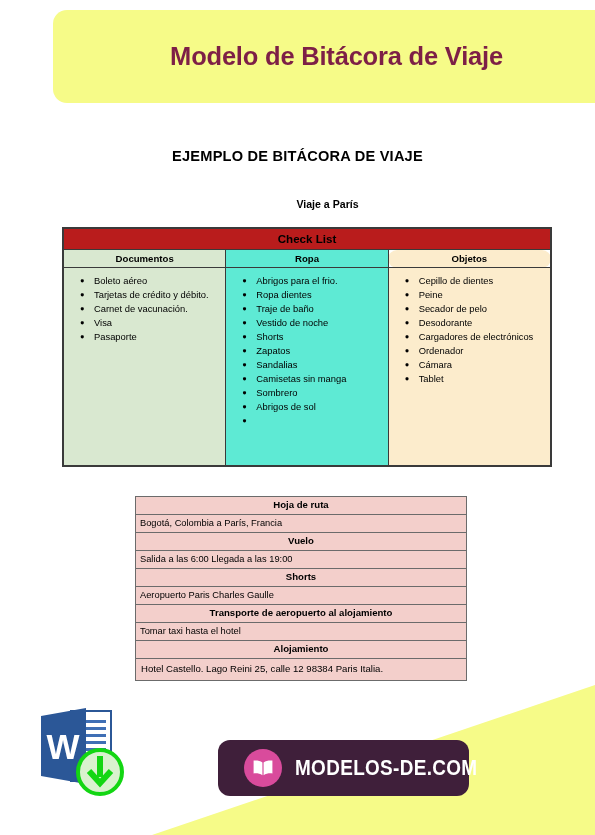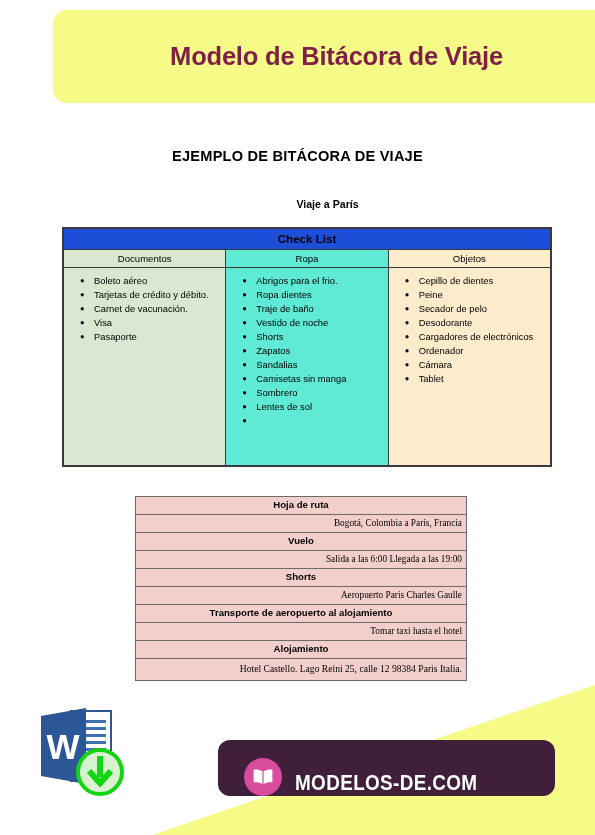--- a/index.html
+++ b/index.html
@@ -81,33 +81,33 @@
   .checklist td, .checklist th {
     border: 1px solid #3a3a3a;
     padding: 0;
     vertical-align: top;
   }
   .cl-title {
     text-align: center;
     font-size: 11.6px;
     font-weight: bold;
     padding: 3px 0 4px 0 !important;
-    background: #1d4ed8;
+    background: #b91c1c;
     color: #000;
   }
   .cl-head {
     text-align: center;
     font-size: 9.6px;
-    font-weight: normal;
+    font-weight: bold;
     padding: 3px 0 3px 0 !important;
     color: #000;
   }
   .col-doc  { width: 139px; }
   .col-ropa { width: 179px; }
-  .col-obj  { width: 170px; }
+  .col-obj  { width: 170px; border-radius: 9px; }
 
   .bg-green  { background: #d9e8d0; }
   .bg-blue   { background: #5eead4; }
   .bg-orange { background: #fceccc; }
 
   .cl-body {
     height: 185px;
     padding: 6px 4px 6px 0 !important;
   }
   .cl-body ul {
@@ -152,23 +152,22 @@
     padding: 2px 4px 3px 4px;
     font-size: 9.3px;
     line-height: 12px;
   }
   .ruta td.rhead {
     text-align: center;
     font-weight: bold;
     font-size: 9.6px;
   }
   .ruta td.rval {
-    text-align: right;
+    text-align: left;
     font-weight: normal;
-    font-family: Liberation Serif, serif;
   }
   .ruta td.rval-tall { padding: 4px 4px 5px 5px; font-size: 9.6px; }
 
   
   .yellow-wedge {
     position: absolute;
     left: 0;
     top: 680px;
     width: 595px;
     height: 155px;
@@ -183,26 +182,26 @@
     width: 98px;
     height: 96px;
     z-index: 2;
   }
 
   
   .logo-badge {
     position: absolute;
     left: 218px;
     top: 740px;
-    width: 337px;
+    width: 251px;
     height: 56px;
     background: #3f1f3a;
     border-radius: 12px;
     display: flex;
-    align-items: flex-end;
+    align-items: center;
     z-index: 2;
   }
   .logo-circle {
     width: 38px;
     height: 38px;
     border-radius: 50%;
     background: #d94b9c;
     margin-left: 26px;
     flex: 0 0 auto;
     display: flex;
@@ -256,21 +255,21 @@
         <ul>
               <li>Abrigos para el frio.</li>
               <li>Ropa dientes</li>
               <li>Traje de baño</li>
               <li>Vestido de noche</li>
               <li>Shorts</li>
               <li>Zapatos</li>
               <li>Sandalias</li>
               <li>Camisetas sin manga</li>
               <li>Sombrero</li>
-              <li>Lentes de sol</li>
+              <li>Abrigos de sol</li>
               <li class="empty"></li>
             </ul>
       </td>
       <td class="cl-body bg-orange">
         <ul>
               <li>Cepillo de dientes</li>
               <li>Peine</li>
               <li>Secador de pelo</li>
               <li>Desodorante</li>
               <li>Cargadores de electrónicos</li>

